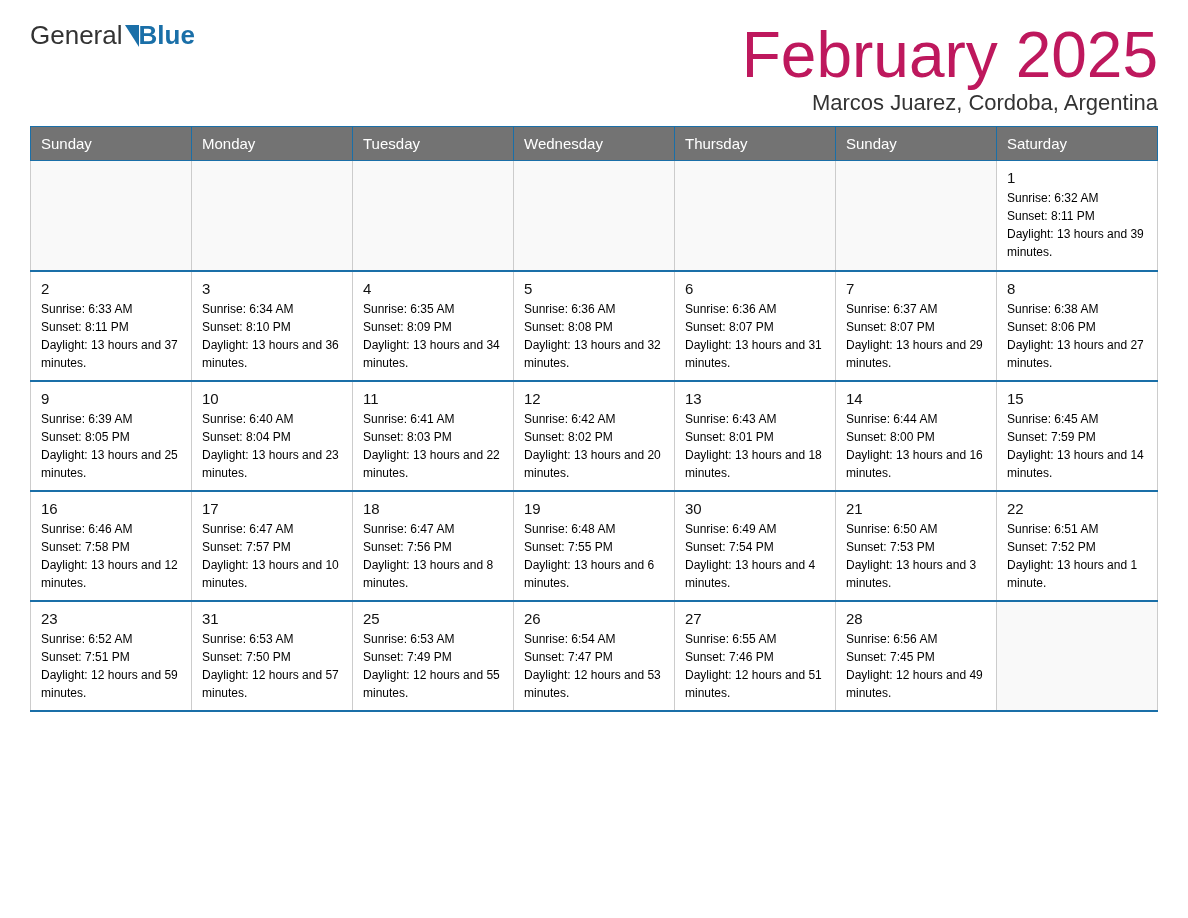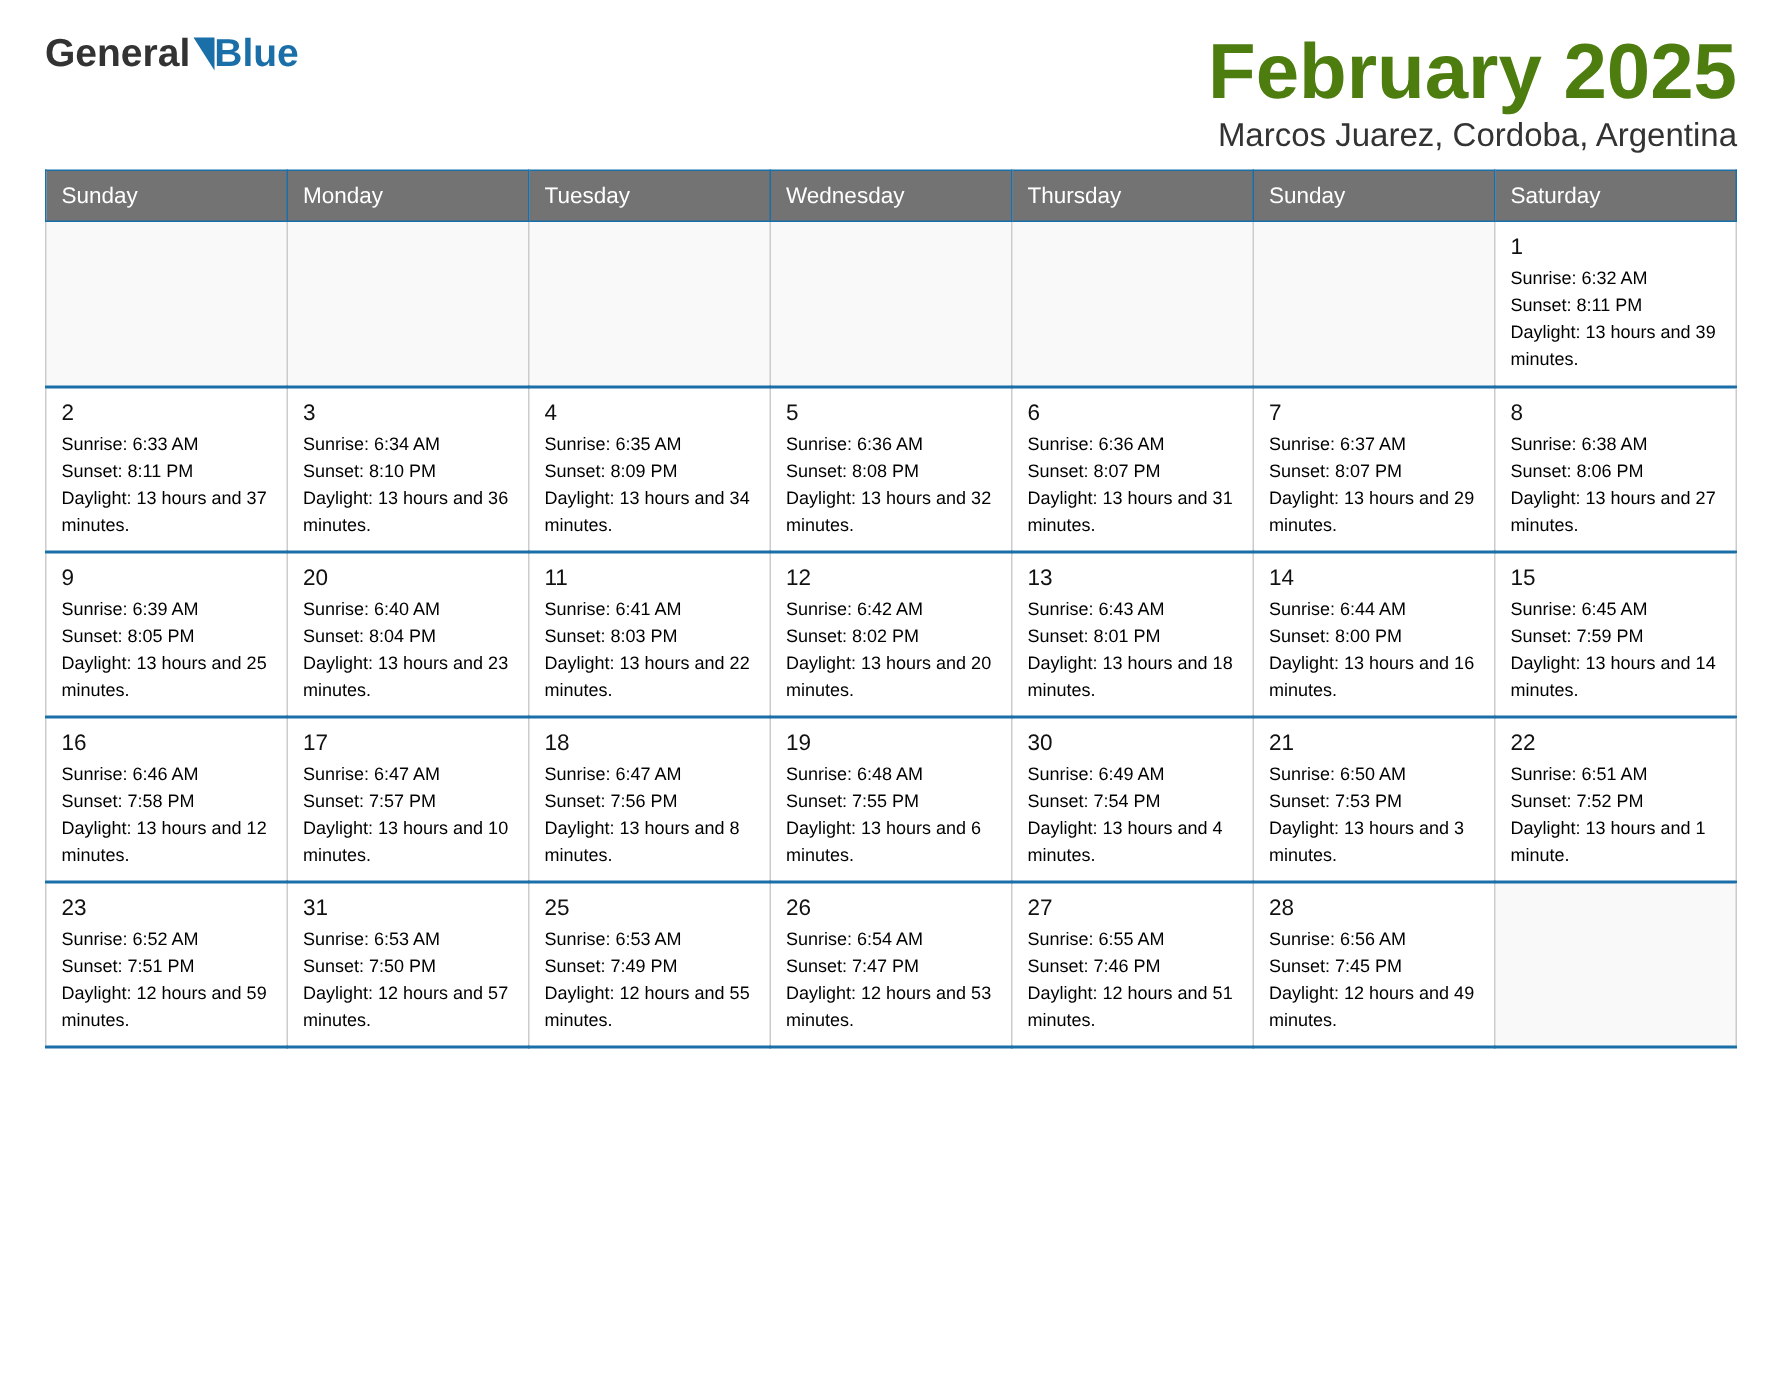--- a/index.html
+++ b/index.html
@@ -20,21 +20,21 @@
       display: flex;
       flex-direction: column;
       align-items: flex-start;
     }
     .logo-text {
       display: flex;
       align-items: center;
     }
     .logo-general {
       font-size: 26px;
-      font-weight: bold;
+      font-weight: normal;
       color: #333;
       text-align: right;
     }
     .logo-blue-container {
       display: flex;
       align-items: center;
     }
     .logo-triangle {
       width: 0;
       height: 0;
@@ -46,23 +46,23 @@
     }
     .logo-blue {
       font-size: 26px;
       font-weight: bold;
       color: #1a6fa8;
     }
     .title-section {
       text-align: right;
     }
     .month-title {
-      font-size: 52px;
-      font-weight: bold;
-      color: #4d7c0f;
+      font-size: 64px;
+      font-weight: normal;
+      color: #be185d;
       line-height: 1.1;
     }
     .location-title {
       font-size: 22px;
       color: #333;
       font-weight: normal;
     }
     table {
       width: 100%;
       border-collapse: collapse;
@@ -197,21 +197,21 @@
         </td>
       </tr>
       <tr>
         <td>
           <span class="day-number">9</span>
           <div class="day-info" style="white-space: pre-line;">Sunrise: 6:39 AM
 Sunset: 8:05 PM
 Daylight: 13 hours and 25 minutes.</div>
         </td>
         <td>
-          <span class="day-number">20</span>
+          <span class="day-number">10</span>
           <div class="day-info" style="white-space: pre-line;">Sunrise: 6:40 AM
 Sunset: 8:04 PM
 Daylight: 13 hours and 23 minutes.</div>
         </td>
         <td>
           <span class="day-number">11</span>
           <div class="day-info" style="white-space: pre-line;">Sunrise: 6:41 AM
 Sunset: 8:03 PM
 Daylight: 13 hours and 22 minutes.</div>
         </td>

